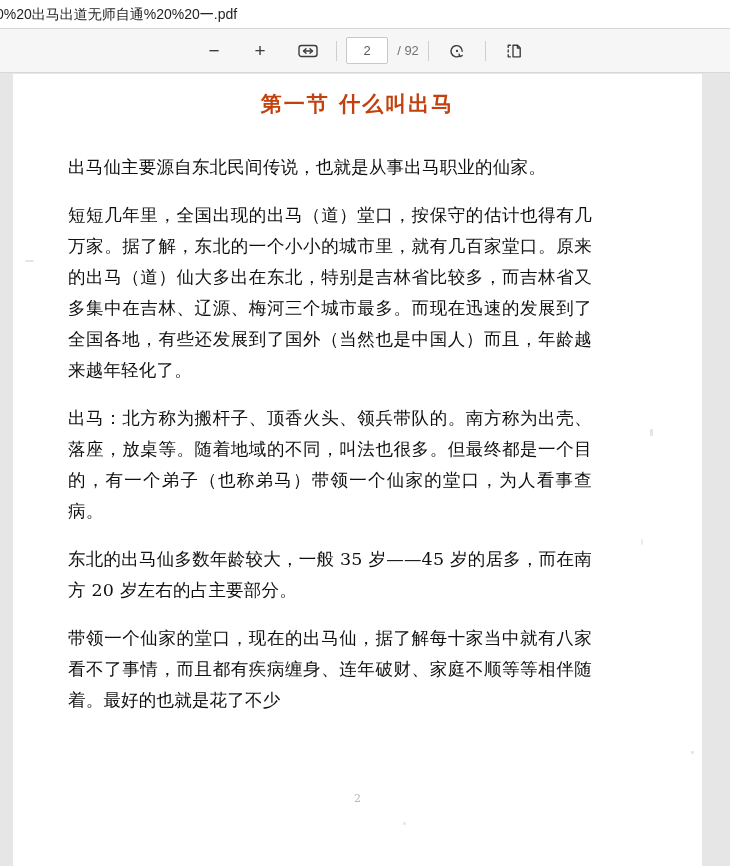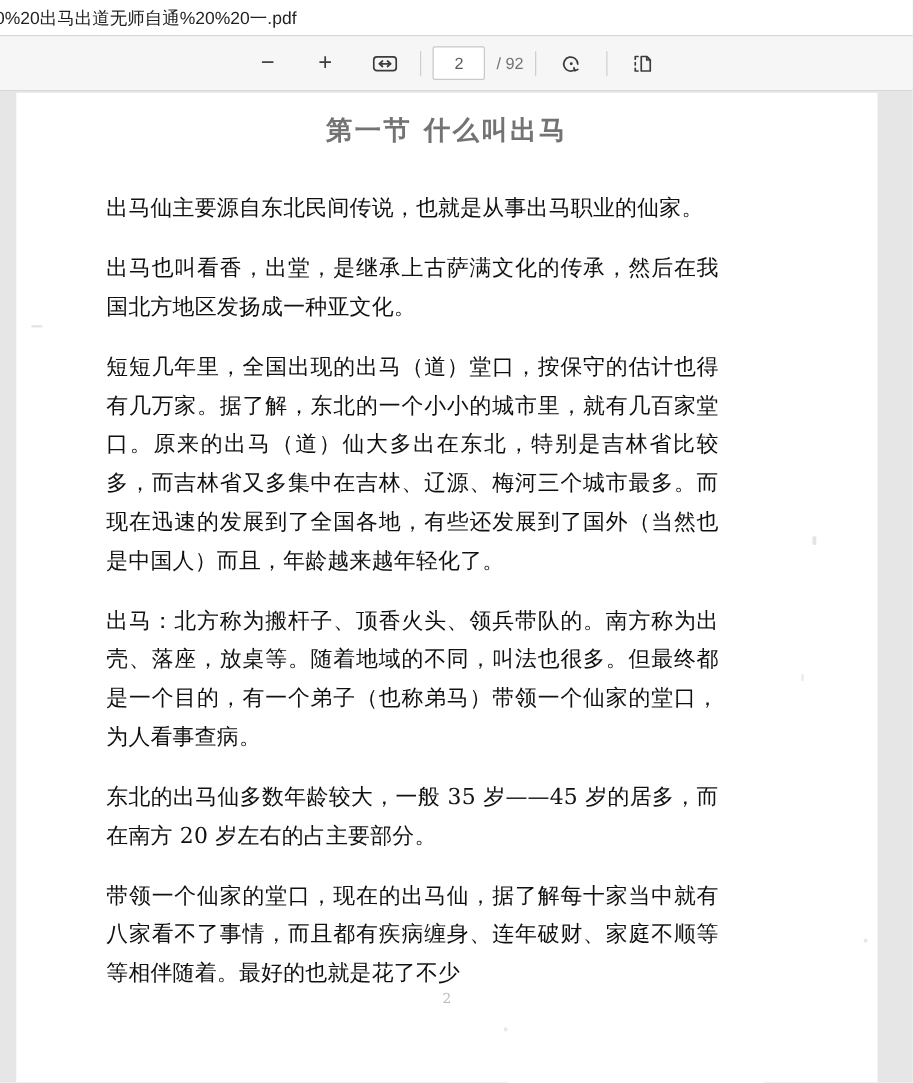--- a/index.html
+++ b/index.html
@@ -133,27 +133,27 @@
     height: 100%;
     padding: 0;
   }
 
   
   .doc-heading {
     text-align: center;
     font-family: "DejaVu Serif", "Liberation Serif", serif;
     font-size: 21px;
     font-weight: 700;
-    color: #737373;
+    color: #c2410c;
     margin: 0;
     padding-top: 16px;
     letter-spacing: 2px;
   }
   .doc-body {
-    margin: 17px;
+    margin: 0;
     padding: 0 110px 0 55px;
   }
   .doc-p {
     font-family: "DejaVu Serif", "Liberation Serif", serif;
     font-size: 17.5px;
     line-height: 31px;
     color: #101010;
     margin: 0 0 17px 0;
     text-align: justify;
     text-justify: inter-character;
@@ -246,21 +246,20 @@
 </div>
 
 <div class="viewer">
   <div class="page-sheet">
     <div class="page-inner">
 
       <div class="doc-heading">第一节  什么叫出马</div>
 
       <div class="doc-body">
         <p class="doc-p">出马仙主要源自东北民间传说，也就是从事出马职业的仙家。</p>
-        <p class="doc-p">出马也叫看香，出堂，是继承上古萨满文化的传承，然后在我国北方地区发扬成一种亚文化。</p>
         <p class="doc-p">短短几年里，全国出现的出马（道）堂口，按保守的估计也得有几万家。据了解，东北的一个小小的城市里，就有几百家堂口。原来的出马（道）仙大多出在东北，特别是吉林省比较多，而吉林省又多集中在吉林、辽源、梅河三个城市最多。而现在迅速的发展到了全国各地，有些还发展到了国外（当然也是中国人）而且，年龄越来越年轻化了。</p>
         <p class="doc-p">出马：北方称为搬杆子、顶香火头、领兵带队的。南方称为出壳、落座，放桌等。随着地域的不同，叫法也很多。但最终都是一个目的，有一个弟子（也称弟马）带领一个仙家的堂口，为人看事查病。</p>
         <p class="doc-p">东北的出马仙多数年龄较大，一般 35 岁——45 岁的居多，而在南方 20 岁左右的占主要部分。</p>
         <p class="doc-p">带领一个仙家的堂口，现在的出马仙，据了解每十家当中就有八家看不了事情，而且都有疾病缠身、连年破财、家庭不顺等等相伴随着。最好的也就是花了不少</p>
       </div>
 
       <div class="page-number">2</div>
 
       <span class="speckle" style="left:637px;top:355px;width:3px;height:7px;opacity:.55;"></span>
       <span class="speckle" style="left:12px;top:186px;width:9px;height:2px;opacity:.5;"></span>

